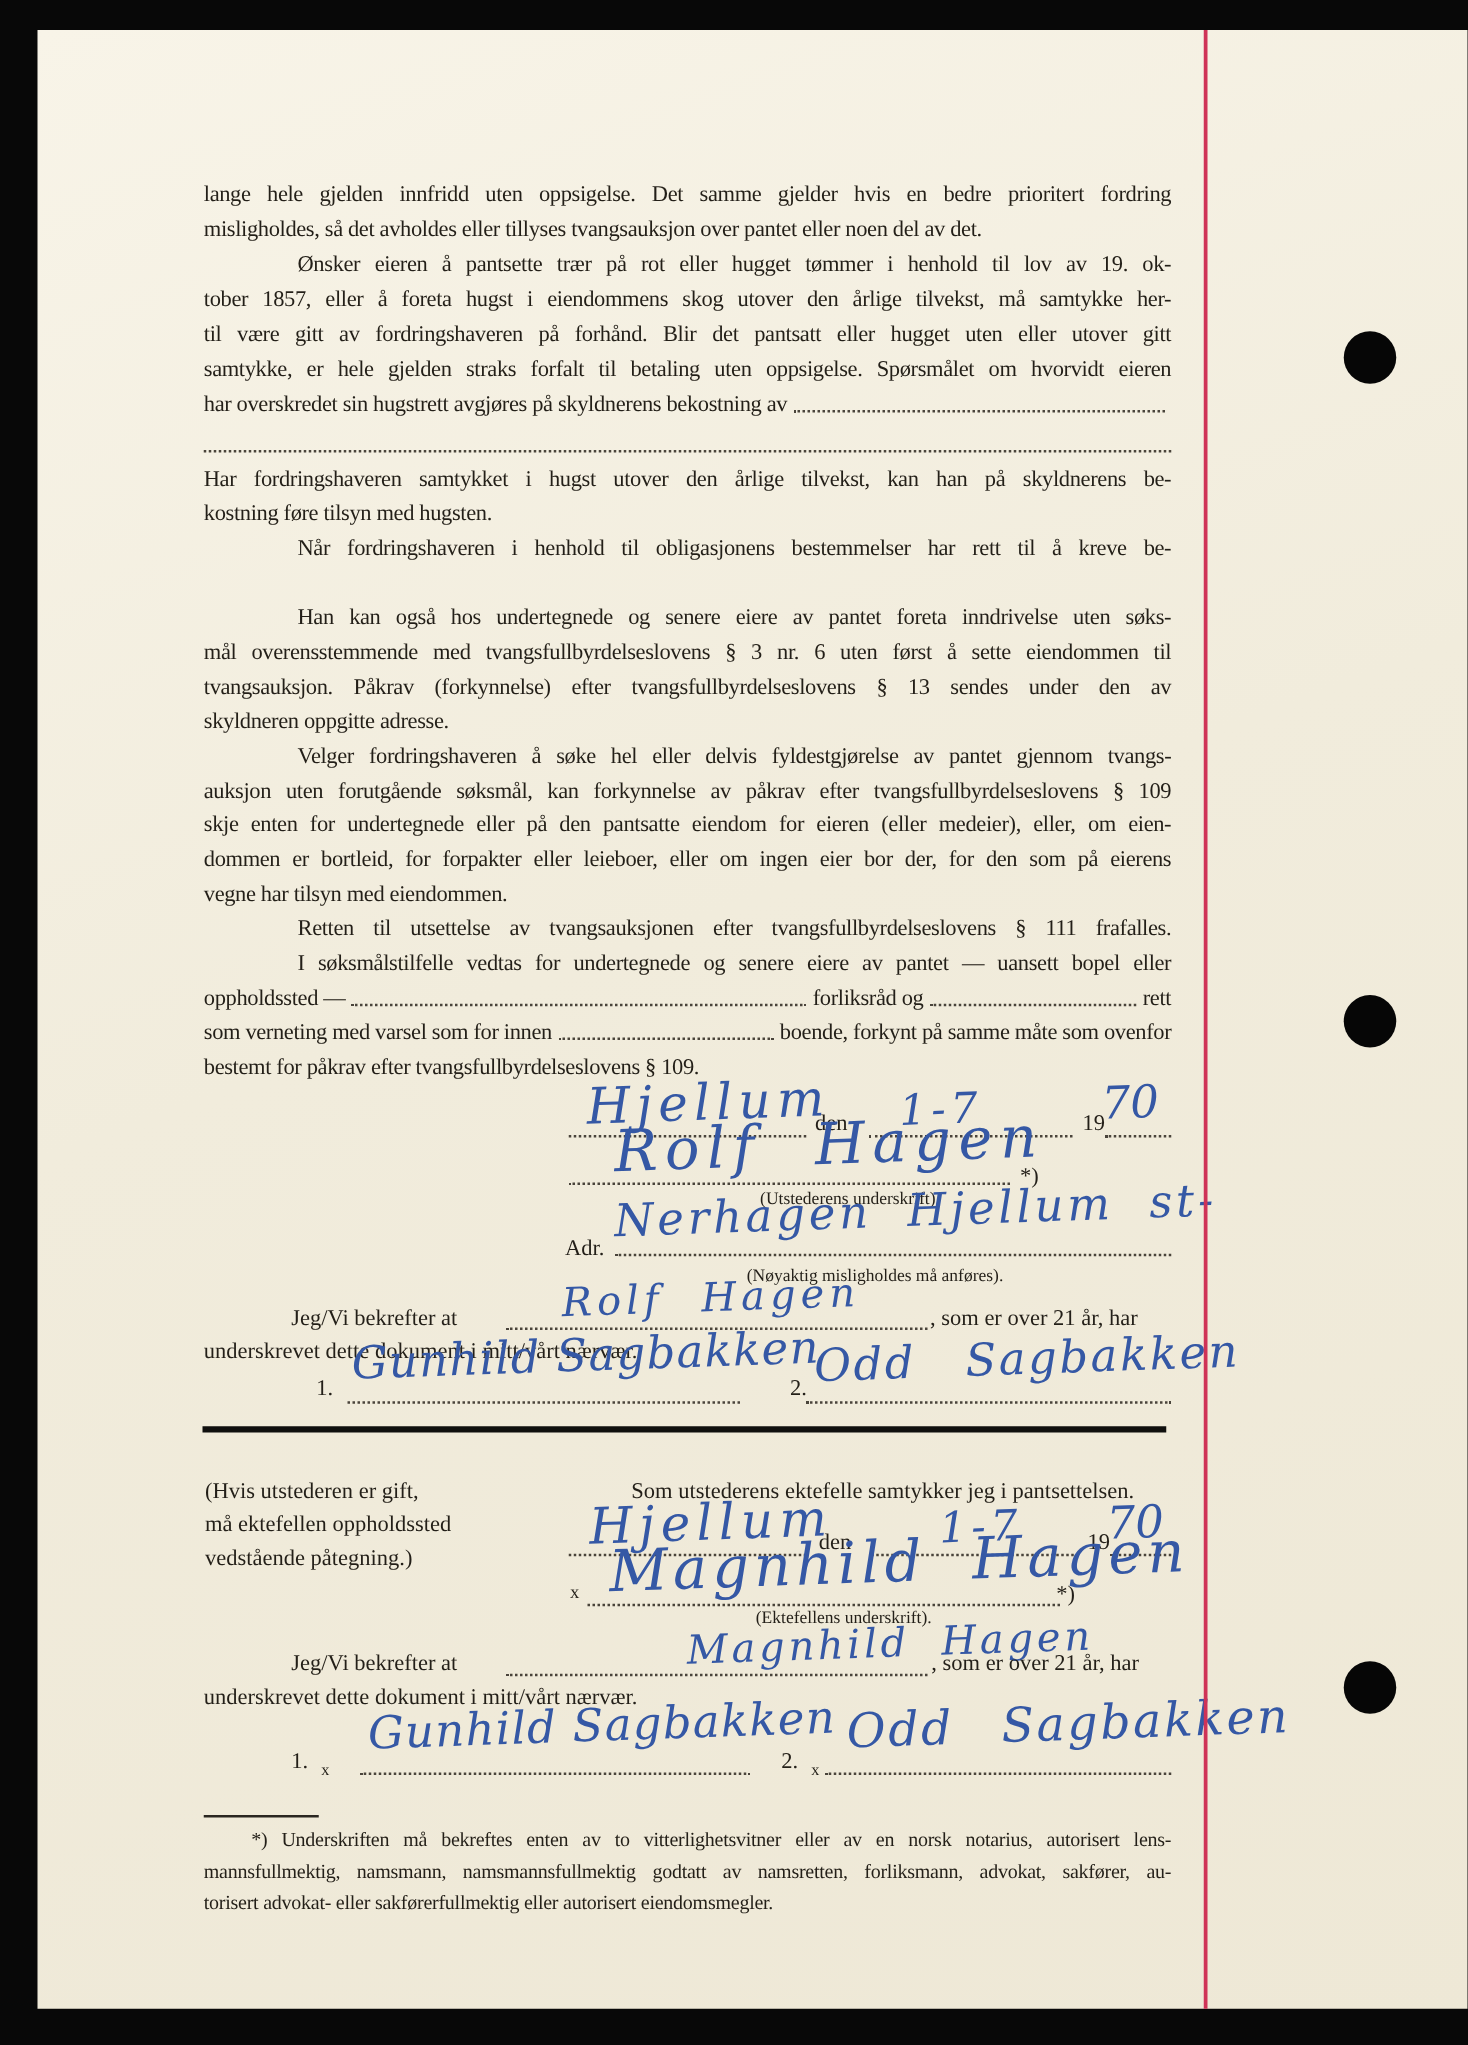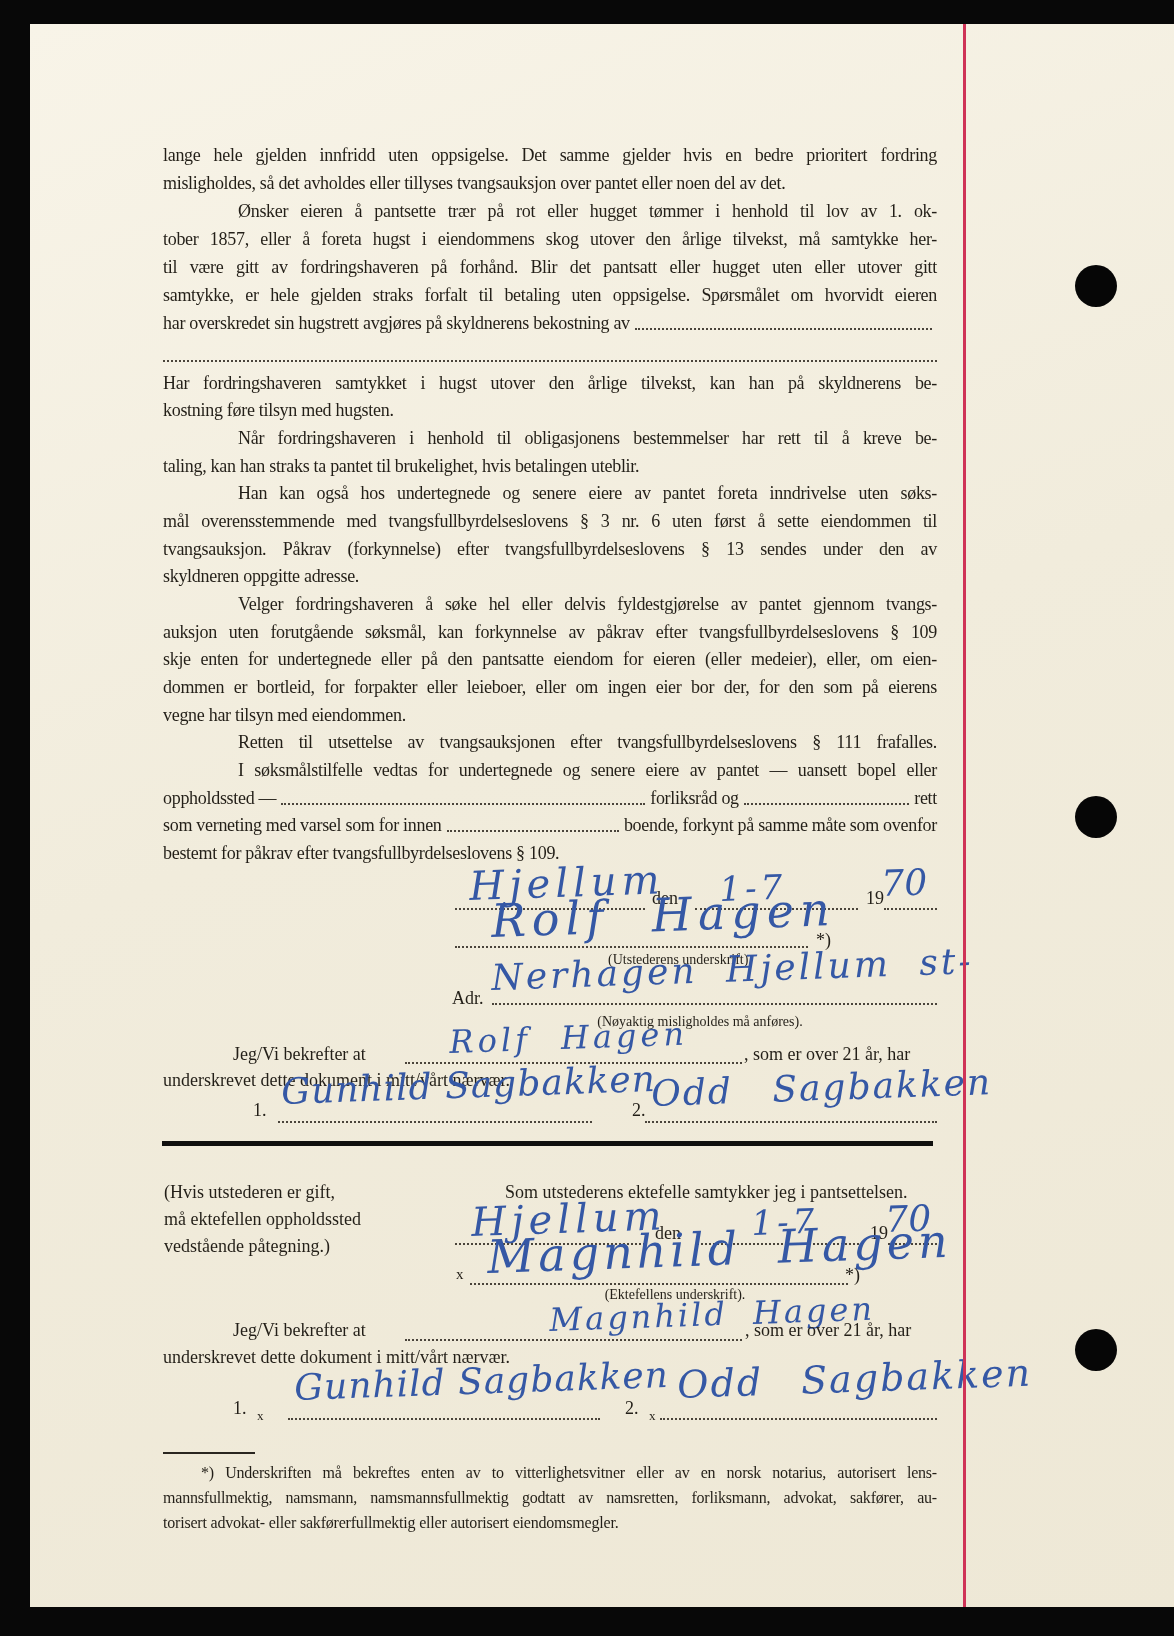--- a/index.html
+++ b/index.html
@@ -27,35 +27,34 @@
   .rule-foot{position:absolute;left:133px;top:1428px;width:92px;height:2px;background:#2a2620;}
   .foot{position:absolute;left:133px;width:774px;font-size:16px;letter-spacing:-0.2px;color:#231f18;}
 </style>
 </head>
 <body>
 
 <div class="page">
 
   <div class="line just" style="top:121px">lange hele gjelden innfridd uten oppsigelse. Det samme gjelder hvis en bedre prioritert fordring</div>
   <div class="line" style="top:149px">misligholdes, så det avholdes eller tillyses tvangsauksjon over pantet eller noen del av det.</div>
-  <div class="line just ind" style="top:177px">Ønsker eieren å pantsette trær på rot eller hugget tømmer i henhold til lov av 1. ok-</div>
+  <div class="line just ind" style="top:177px">Ønsker eieren å pantsette trær på rot eller hugget tømmer i henhold til lov av 19. ok-</div>
   <div class="line just" style="top:205px">tober 1857, eller å foreta hugst i eiendommens skog utover den årlige tilvekst, må samtykke her-</div>
   <div class="line just" style="top:233px">til være gitt av fordringshaveren på forhånd. Blir det pantsatt eller hugget uten eller utover gitt</div>
   <div class="line flexline" style="top:289px">
     <span>har overskredet sin hugstrett avgjøres på skyldnerens bekostning av</span>
     <span class="fdots grow1"></span>
   </div>
   <div class="line just" style="top:261px">samtykke, er hele gjelden straks forfalt til betaling uten oppsigelse. Spørsmålet om hvorvidt eieren</div>
 
   <div class="dots" style="left:133px;top:336px;width:774px"></div>
 
   <div class="line just" style="top:349px">Har fordringshaveren samtykket i hugst utover den årlige tilvekst, kan han på skyldnerens be-</div>
   <div class="line" style="top:376px">kostning føre tilsyn med hugsten.</div>
   <div class="line just ind" style="top:404px">Når fordringshaveren i henhold til obligasjonens bestemmelser har rett til å kreve be-</div>
-  <div class="line" style="top:432px">taling, kan han straks ta pantet til brukelighet, hvis betalingen uteblir.</div>
   <div class="line just ind" style="top:459px">Han kan også hos undertegnede og senere eiere av pantet foreta inndrivelse uten søks-</div>
   <div class="line just" style="top:487px">mål overensstemmende med tvangsfullbyrdelseslovens § 3 nr. 6 uten først å sette eiendommen til</div>
   <div class="line just" style="top:515px">tvangsauksjon. Påkrav (forkynnelse) efter tvangsfullbyrdelseslovens § 13 sendes under den av</div>
   <div class="line" style="top:542px">skyldneren oppgitte adresse.</div>
   <div class="line just ind" style="top:570px">Velger fordringshaveren å søke hel eller delvis fyldestgjørelse av pantet gjennom tvangs-</div>
   <div class="line just" style="top:598px">auksjon uten forutgående søksmål, kan forkynnelse av påkrav efter tvangsfullbyrdelseslovens § 109</div>
   <div class="line just" style="top:625px">skje enten for undertegnede eller på den pantsatte eiendom for eieren (eller medeier), eller, om eien-</div>
   <div class="line just" style="top:653px">dommen er bortleid, for forpakter eller leieboer, eller om ingen eier bor der, for den som på eierens</div>
   <div class="line" style="top:681px">vegne har tilsyn med eiendommen.</div>
   <div class="line just ind" style="top:708px">Retten til utsettelse av tvangsauksjonen efter tvangsfullbyrdelseslovens § 111 frafalles.</div>

